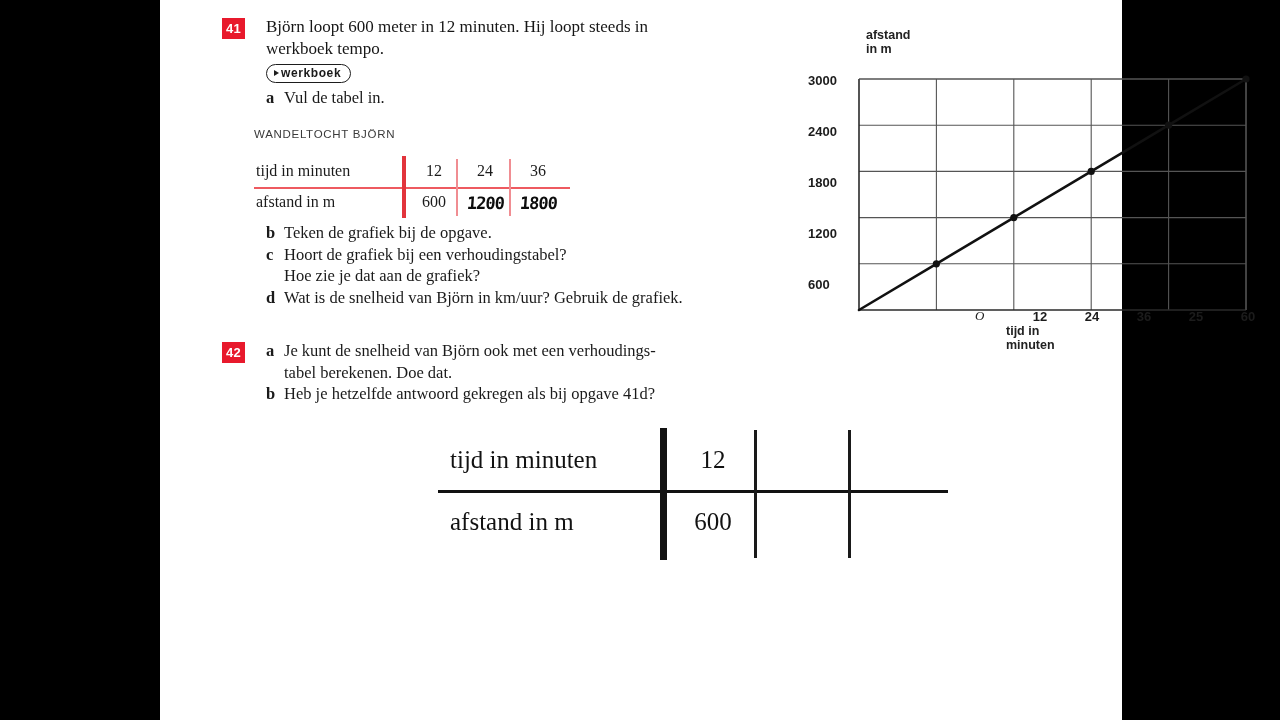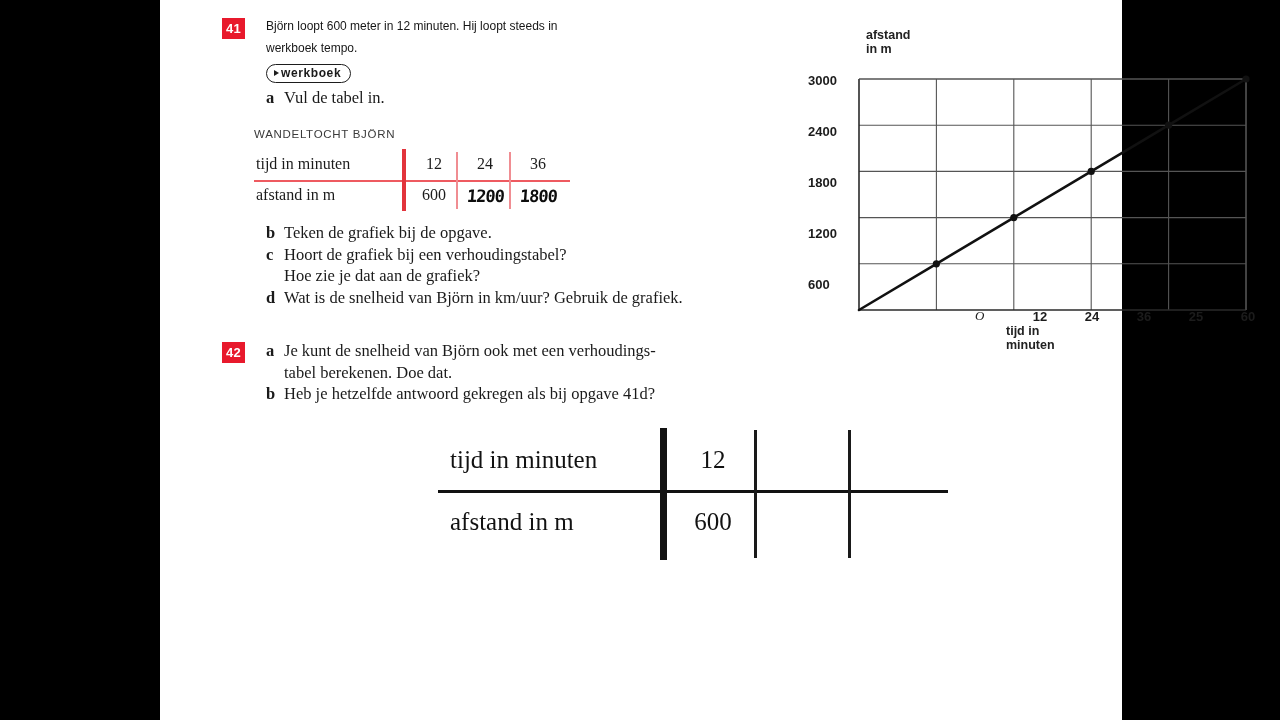--- a/index.html
+++ b/index.html
@@ -58,22 +58,22 @@
     font-weight: bold;
     font-size: 13px;
     line-height: 21px;
     text-align: center;
     letter-spacing: 0.3px;
   }
   .body-col {
     margin-left: 44px;
   }
   .ptext {
-    font-family: Liberation Sans, sans-serif;
-    font-size: 12px;
+    font-family: Liberation Serif, serif;
+    font-size: 17px;
     line-height: 21.5px;
     color: #161616;
   }
   .pline { white-space: nowrap; }
 
   .pill {
     display: inline-block;
     border: 1.6px solid #1d1d1d;
     border-radius: 11px;
     padding: 1px 9px 2px 7px;
@@ -113,21 +113,21 @@
     position: absolute;
     left: 94px;
     top: 128px;
     width: 320px;
   }
   .tbl-caption {
     font-family: "Liberation Sans", sans-serif;
     font-size: 11.5px;
     letter-spacing: 0.7px;
     color: #3a3a3a;
-    margin-bottom: 9px;
+    margin-bottom: 16px;
   }
   .rt {
     position: relative;
     width: 316px;
     height: 62px;
   }
   .rt .hline {
     position: absolute;
     left: 0; right: 0;
     top: 31px;

